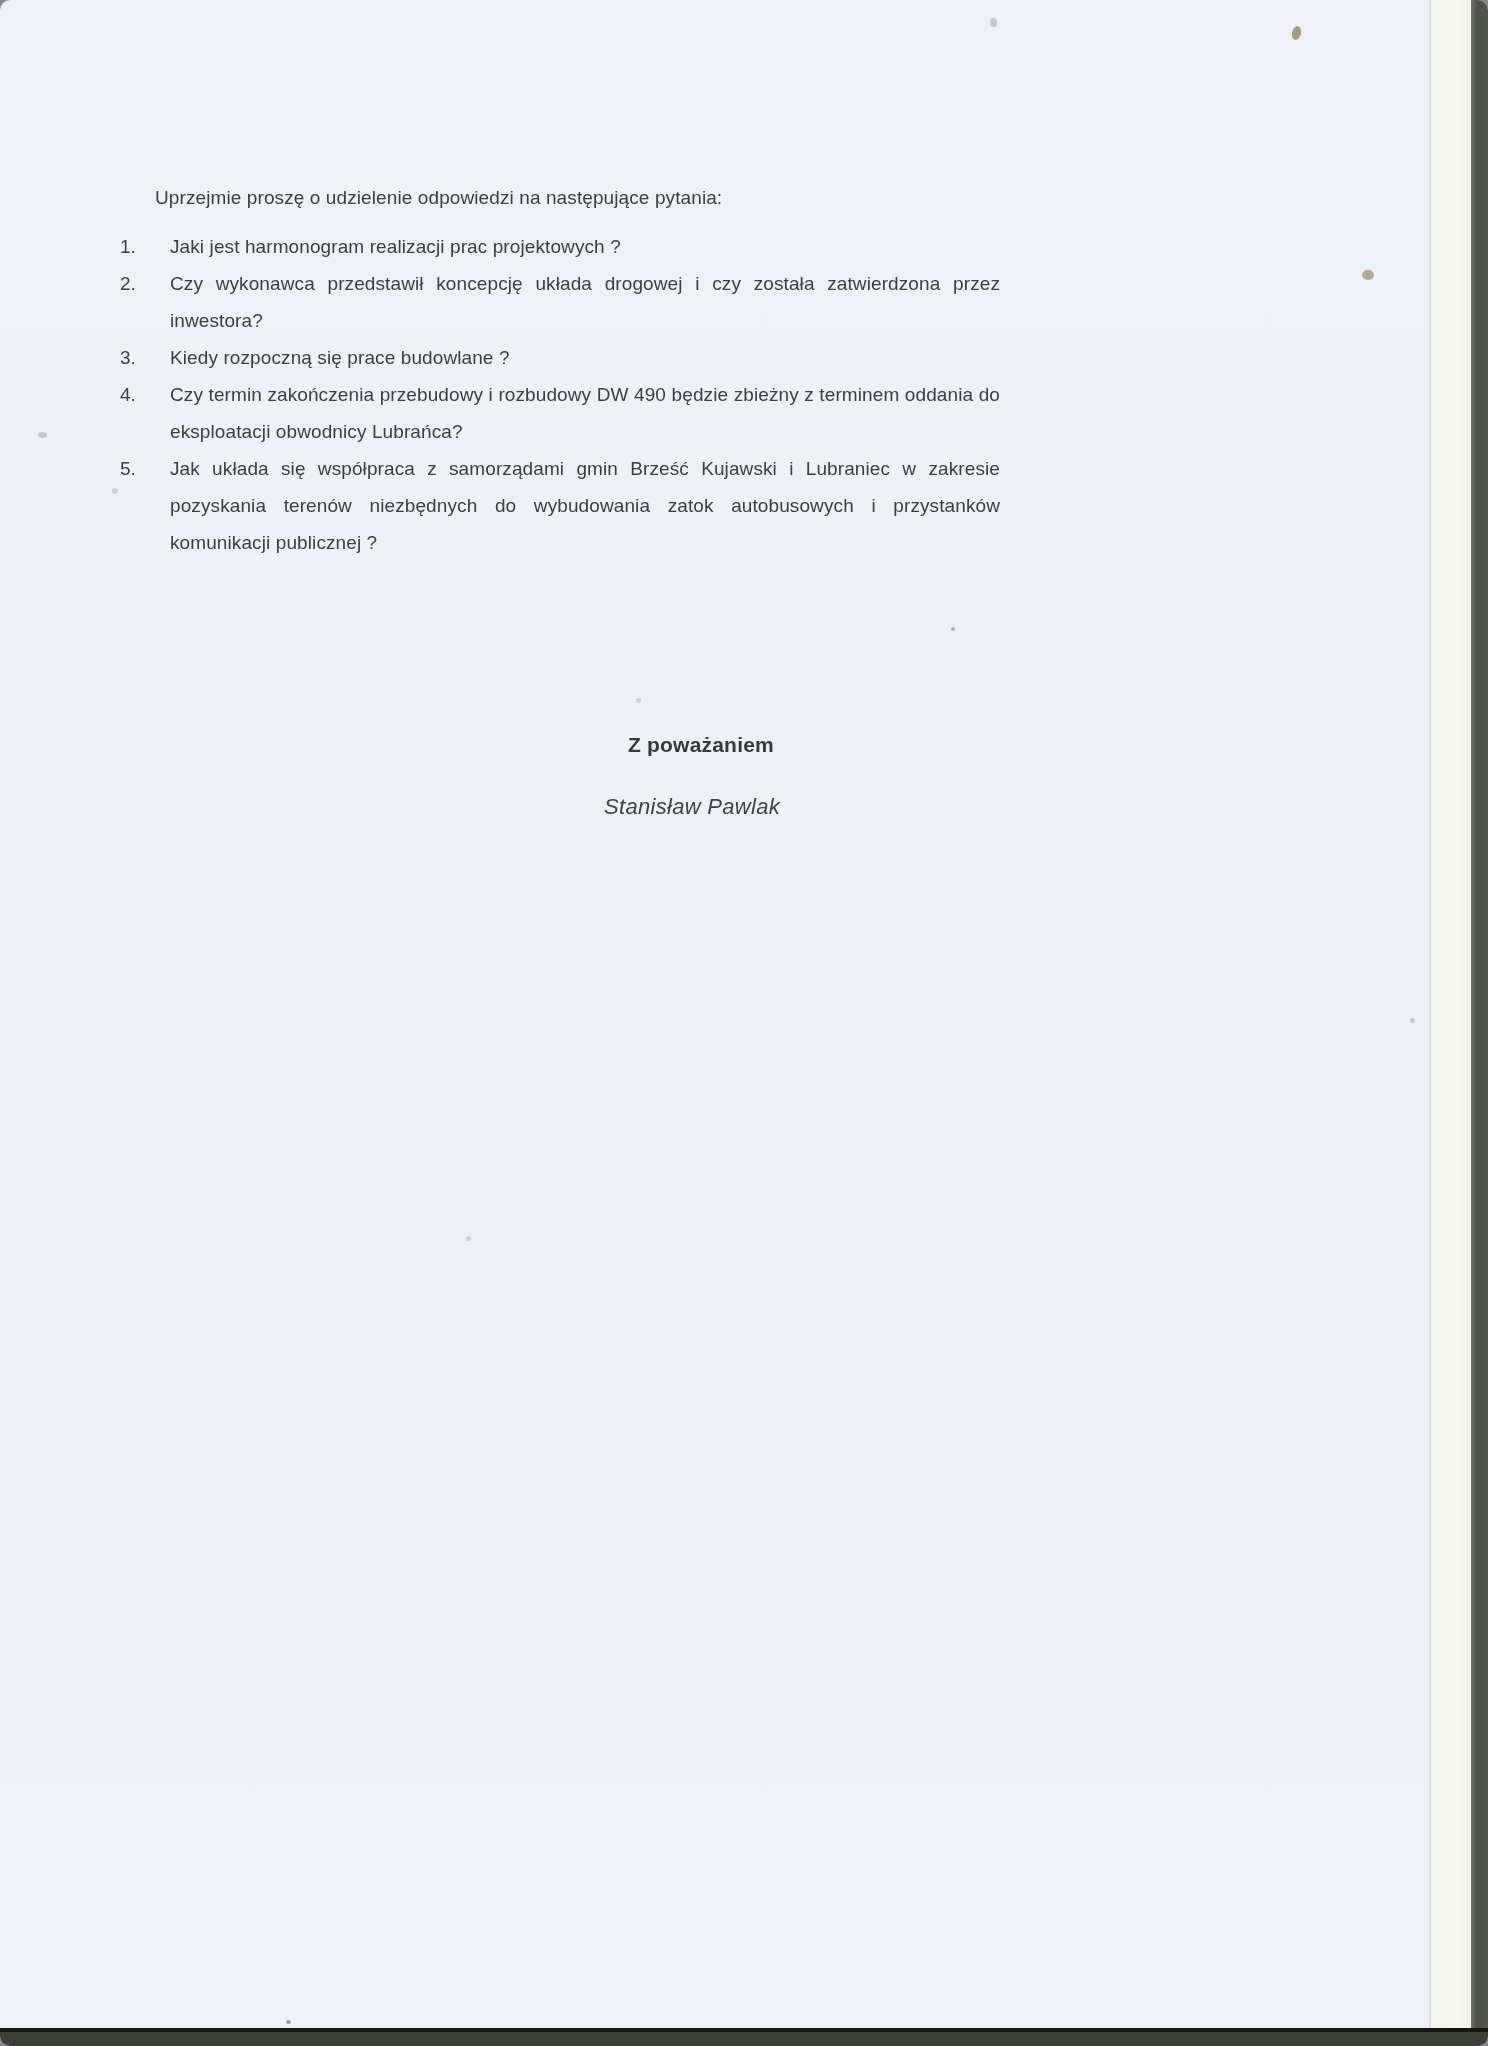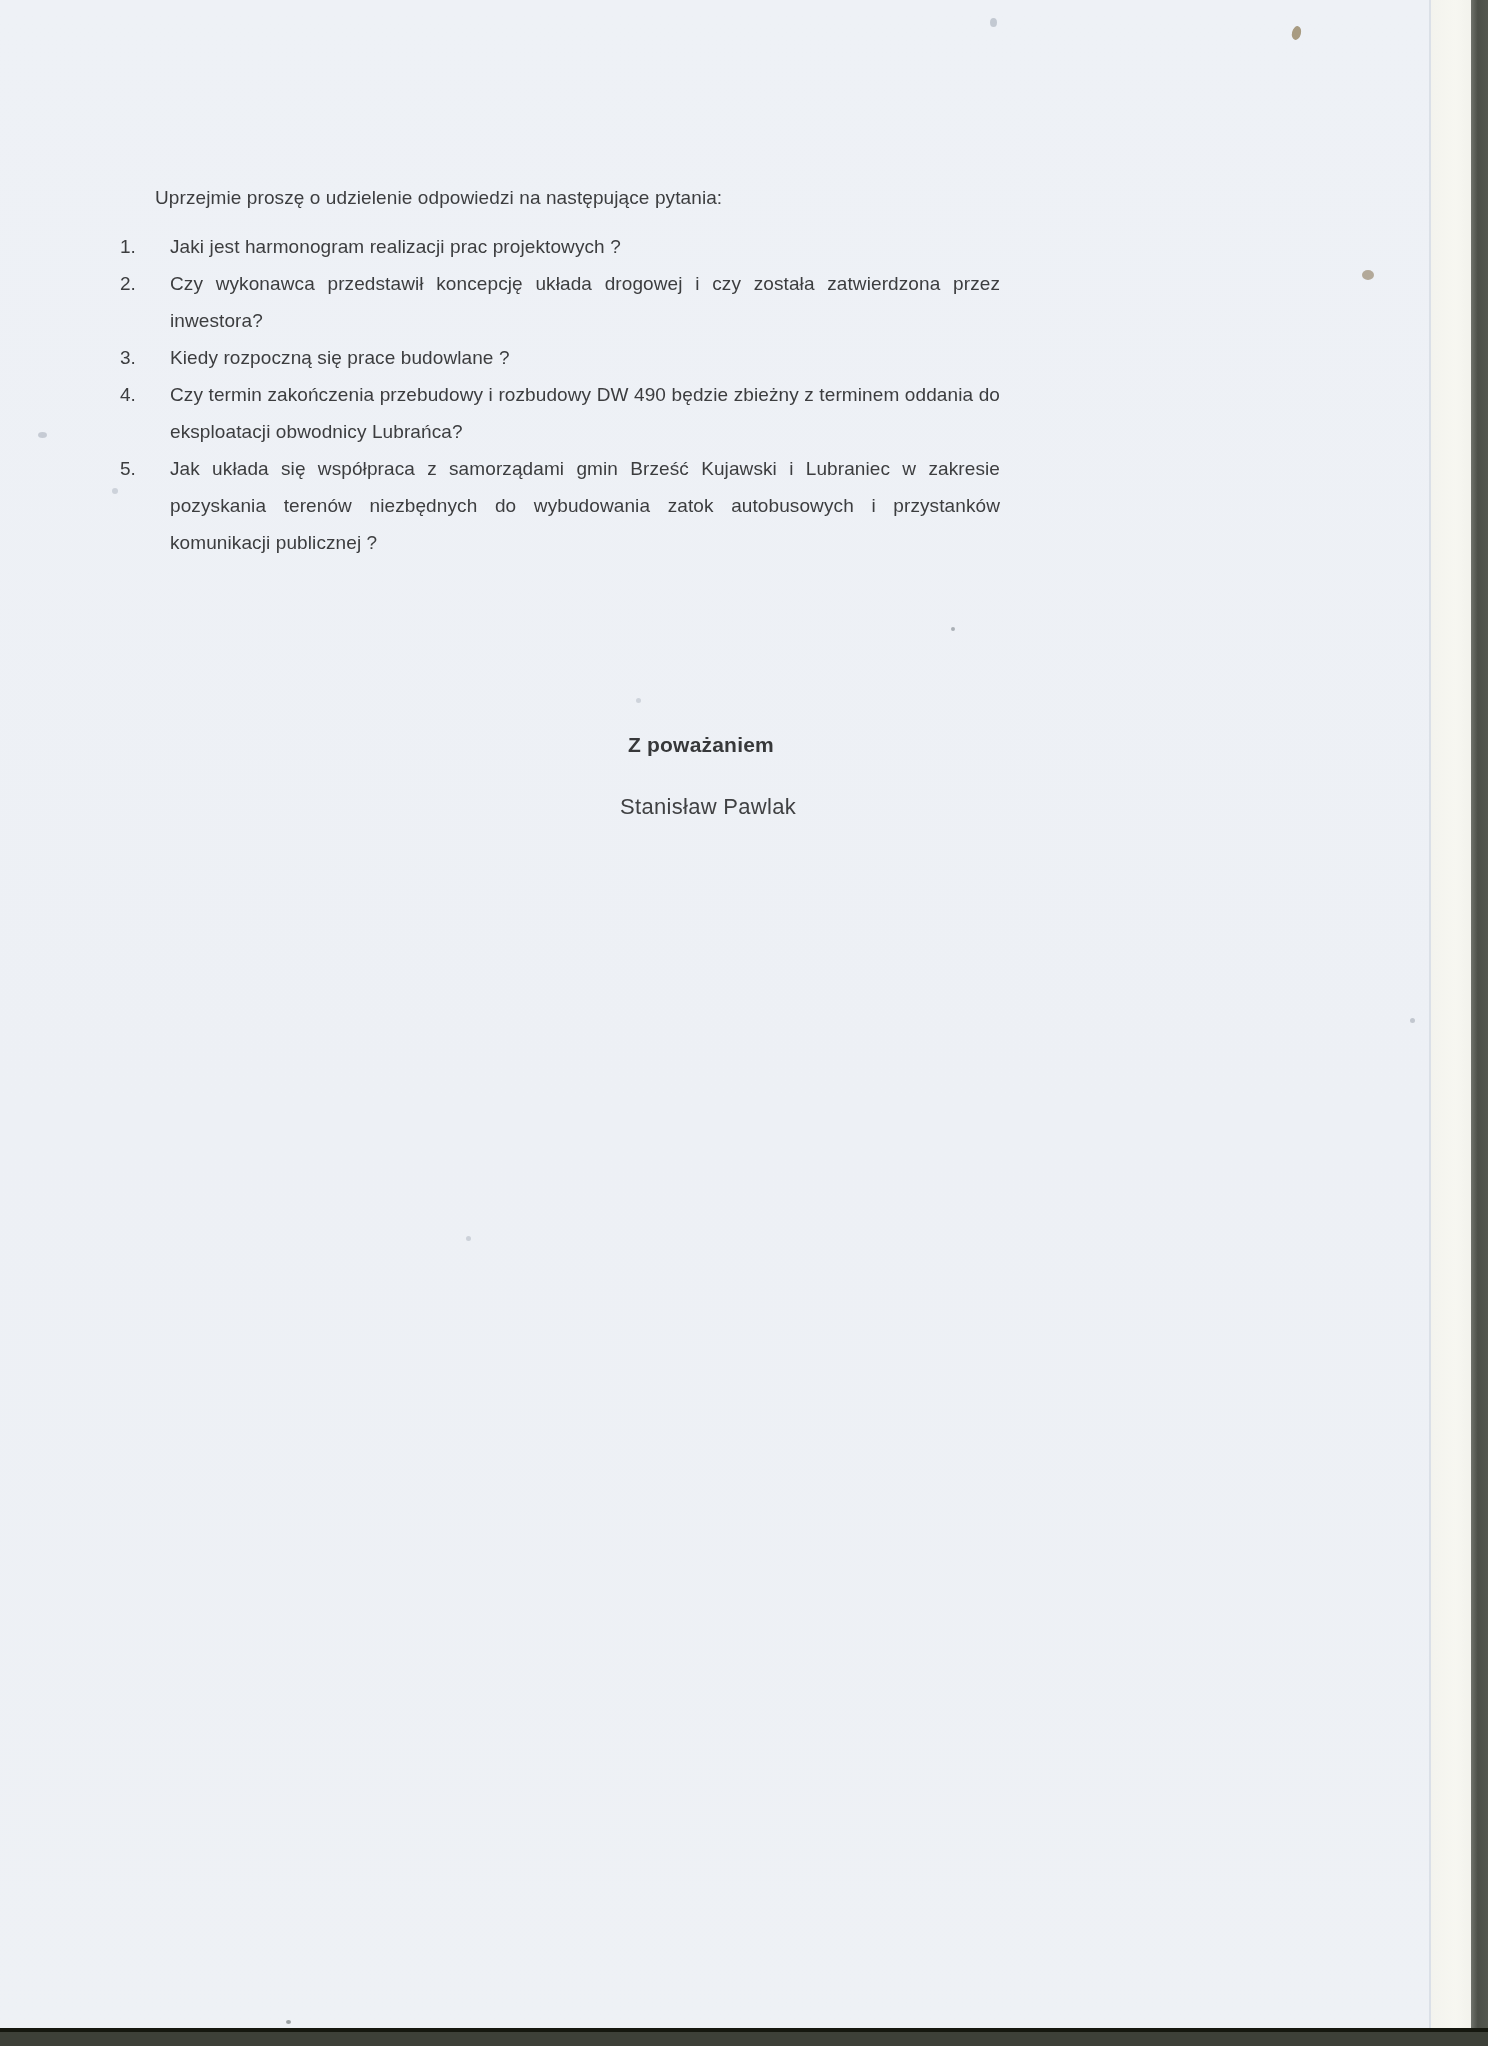--- a/index.html
+++ b/index.html
@@ -8,20 +8,21 @@
     background: #888;
   }
   .scan {
     position: relative;
     width: 1488px;
     height: 2046px;
     overflow: hidden;
     background: linear-gradient(180deg, #eef1f6 0%, #edf0f5 55%, #eef1f5 100%);
     font-family: "Liberation Sans", "DejaVu Sans", sans-serif;
     color: #3c3d3f;
+    border-radius: 10px;
   }
 
   
   .intro {
     position: absolute;
     left: 155px;
     top: 160px;
     width: 900px;
     font-size: 19px;
     line-height: 37px;
@@ -66,23 +67,24 @@
     position: absolute;
     left: 628px;
     top: 712px;
     font-size: 21px;
     font-weight: bold;
     letter-spacing: 0.2px;
     color: #37383a;
   }
   .signature {
     position: absolute;
-    left: 620px;
+    left: 604px;
     top: 772px;
     font-size: 22px;
+    font-style: italic;
     letter-spacing: 0.3px;
     color: #404143;
   }
 
   
   .fold-line {
     position: absolute;
     left: 1429px;
     top: 0;
     width: 2px;

